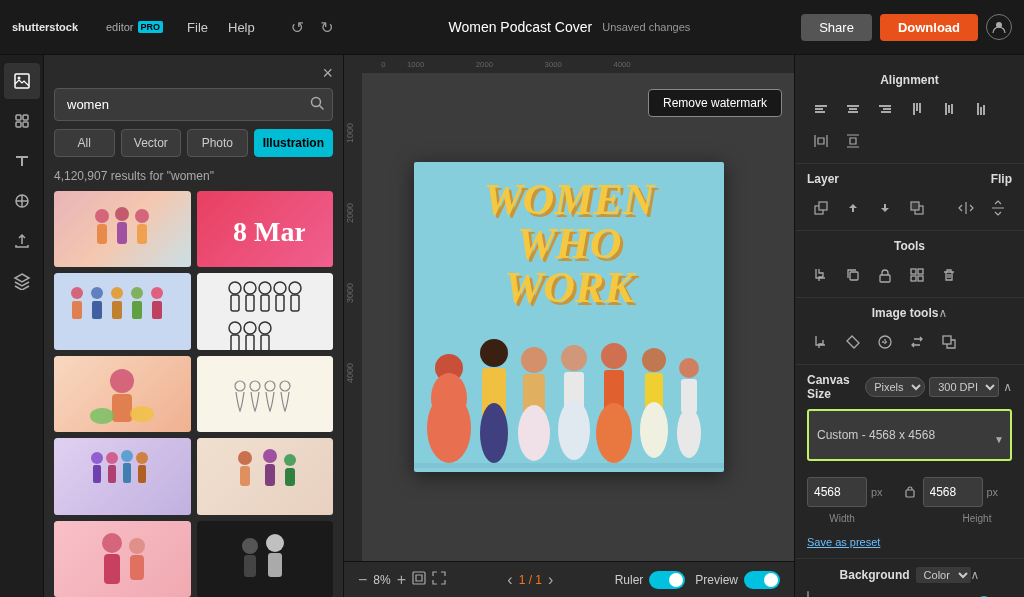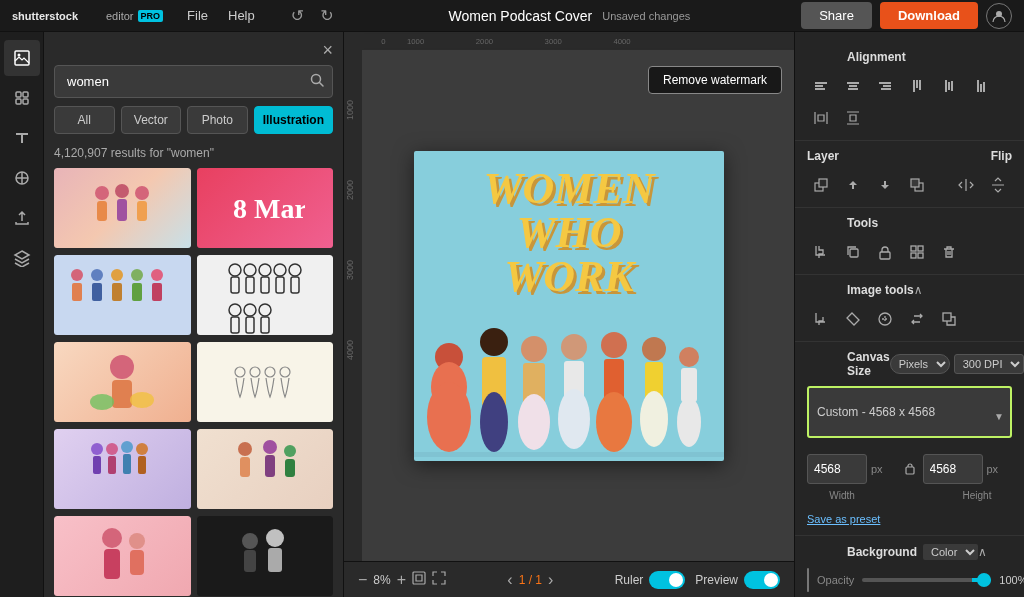--- a/index.html
+++ b/index.html
@@ -1,19 +1,19 @@
 <!DOCTYPE html>
 <html><head>
   <meta charset="utf-8">
   <style>
     * { box-sizing: border-box; margin: 0; padding: 0; }
     body { font-family: -apple-system, BlinkMacSystemFont, 'Segoe UI', sans-serif; background: #2b2b2b; color: #fff; width: 1024px; height: 597px; overflow: hidden; display: flex; flex-direction: column; }
 
     
-    .topbar { height: 32px; background: #1a1a1a; display: flex; align-items: center; padding: 0 12px; gap: 16px; flex-shrink: 0; border-bottom: 1px solid #111; }
+    .topbar { height: 55px; background: #1a1a1a; display: flex; align-items: center; padding: 0 12px; gap: 16px; flex-shrink: 0; border-bottom: 1px solid #111; }
     .logo { display: flex; align-items: center; gap: 4px; }
     .logo-text { color: #e8e8e8; font-size: 11px; font-weight: 600; }
     .logo-pro { background: #00c2e0; color: #000; font-size: 9px; font-weight: 700; padding: 1px 3px; border-radius: 2px; }
     .topbar-nav { display: flex; gap: 4px; }
     .topbar-nav-item { color: #ccc; font-size: 13px; cursor: pointer; padding: 4px 8px; border-radius: 3px; }
     .topbar-history { display: flex; gap: 4px; margin-left: 4px; }
     .topbar-history button { background: none; border: none; color: #999; cursor: pointer; font-size: 16px; padding: 2px 4px; }
     .topbar-title { flex: 1; text-align: center; font-size: 14px; color: #fff; display: flex; align-items: center; justify-content: center; gap: 10px; }
     .unsaved { color: #999; font-size: 11px; }
     .topbar-actions { display: flex; gap: 8px; align-items: center; }
@@ -62,21 +62,21 @@
     .preview-section { display: flex; align-items: center; gap: 6px; color: #ccc; font-size: 12px; }
     .toggle { width: 36px; height: 18px; background: #00c2e0; border-radius: 9px; position: relative; cursor: pointer; }
     .toggle::after { content: ''; position: absolute; right: 2px; top: 2px; width: 14px; height: 14px; background: #fff; border-radius: 50%; }
     .ruler-section { display: flex; align-items: center; gap: 6px; color: #ccc; font-size: 12px; }
 
     
     .right-panel { width: 230px; background: #252525; border-left: 1px solid #111; overflow-y: auto; flex-shrink: 0; padding: 10px 0; }
     .right-panel::-webkit-scrollbar { width: 4px; }
     .right-panel::-webkit-scrollbar-thumb { background: #555; border-radius: 2px; }
     .panel-section { padding: 8px 12px; border-bottom: 1px solid #333; }
-    .panel-section-header { display: flex; align-items: center; justify-content: flex-start; margin-bottom: 8px; margin-left: 40px; }
+    .panel-section-header { display: flex; align-items: center; justify-content: center; margin-bottom: 8px; }
     .panel-section-title { font-size: 12px; font-weight: 600; color: #ddd; }
     .panel-icon-row { display: flex; gap: 4px; align-items: center; flex-wrap: wrap; }
     .panel-icon { width: 28px; height: 28px; display: flex; align-items: center; justify-content: center; cursor: pointer; border-radius: 3px; color: #aaa; font-size: 14px; }
     .size-unit-select { background: #3a3a3a; border: 1px solid #555; color: #ccc; font-size: 11px; padding: 2px 4px; border-radius: 10px; cursor: pointer; }
     .dpi-select { background: #3a3a3a; border: 1px solid #555; color: #ccc; font-size: 11px; padding: 2px 4px; border-radius: 3px; cursor: pointer; }
     .preset-select { width: 100%; background: #3a3a3a; border: 2px solid #bef264; color: #ccc; font-size: 12px; padding: 17px 8px; border-radius: 3px; cursor: pointer; margin-bottom: 8px; appearance: none; }
     .dimension-row { display: flex; align-items: center; gap: 6px; margin-bottom: 6px; }
     .dim-group { display: flex; align-items: center; gap: 4px; flex: 1; }
     .dim-input { background: #3a3a3a; border: 1px solid #555; color: #fff; font-size: 12px; padding: 7px 6px; border-radius: 3px; width: 60px; }
     .dim-unit { color: #888; font-size: 11px; }

